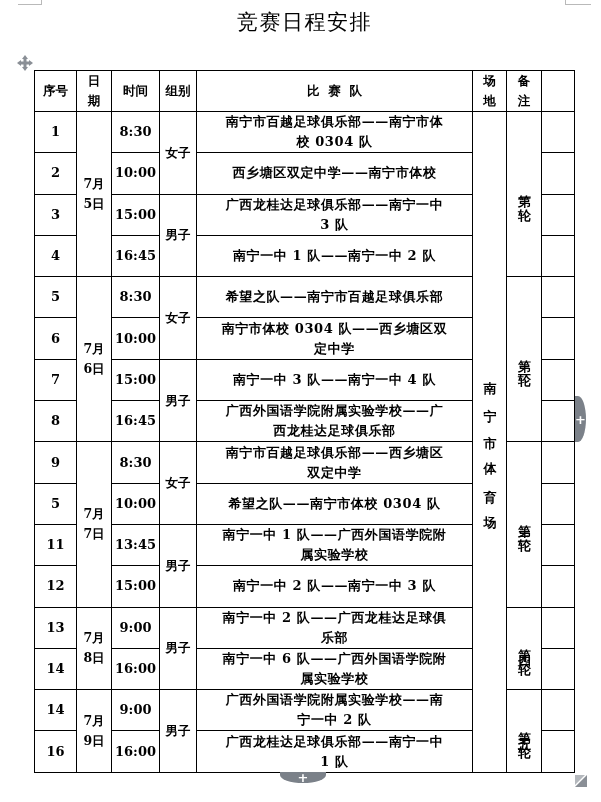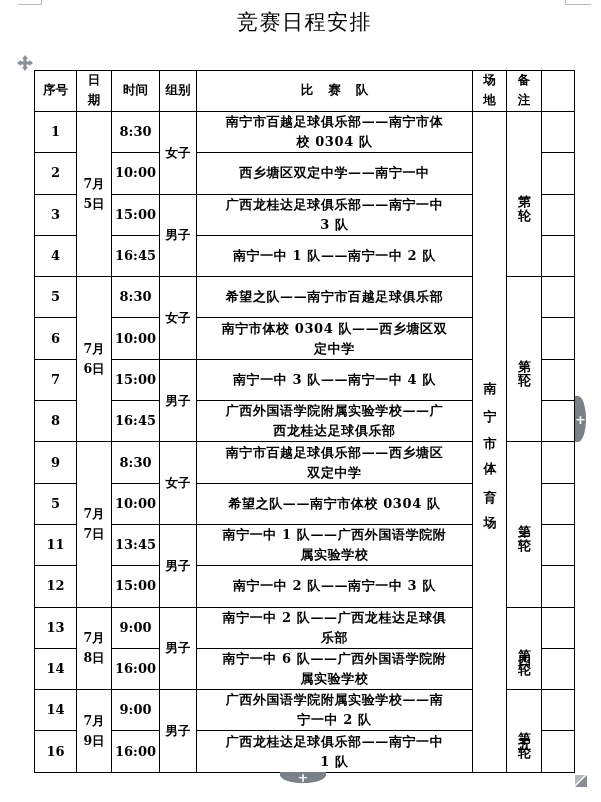--- a/index.html
+++ b/index.html
@@ -9,21 +9,21 @@
   .cm-tl { left: 18px; top: 0; width: 23px; height: 4px; border-bottom-width: 1px; border-right-width: 1px; }
   .cm-tr { left: 565px; top: 0; width: 25px; height: 4px; border-bottom-width: 1px; border-left-width: 1px; }
   .doc-title { position: absolute; left: 0; top: 8px; width: 601px; text-align: center;
                font-size: 21px; letter-spacing: 1.5px; font-weight: normal; line-height: 28px;
                padding-left: 8px; box-sizing: border-box; }
   .move-handle { position: absolute; left: 16px; top: 54px; width: 18px; height: 18px; cursor: move; }
   table.schedule { position: absolute; left: 34px; top: 70px; border-collapse: collapse;
                    table-layout: fixed; width: 540px; }
   table.schedule td, table.schedule th { border: 1px solid #000; padding: 0; text-align: center;
                    vertical-align: middle; font-size: 12.5px; font-weight: bold; line-height: 20px; }
-  table.schedule tr.head { height: 41px; font-family: Liberation Mono, monospace; }
+  table.schedule tr.head { height: 41px; }
   table.schedule tr.row { height: 41.3px; }
   .pre { white-space: pre-line; }
   .teams { padding: 0 24px !important; font-size: 13px !important; letter-spacing: 0.6px; line-height: 20px; }
   .num, .time { font-size: 13px !important; }
   .venue-text { writing-mode: vertical-rl; letter-spacing: 27px; margin-bottom: -27px; display: inline-block;
                 font-size: 13px; line-height: 16px; }
   .round-text { writing-mode: vertical-rl; letter-spacing: 7px; margin-bottom: -7px; display: inline-block;
                 font-size: 13px; line-height: 16px; }
   .tab-right { position: absolute; left: 575px; top: 396px; width: 11px; height: 46px;
                background: #7b8189; border-radius: 0 8px 8px 0 / 0 23px 23px 0; cursor: pointer;
@@ -89,21 +89,21 @@
     <td rowspan="2">女子</td>
     <td class="teams">南宁市百越足球俱乐部——南宁市体校 0304 队</td>
     <td rowspan="16"><span class="venue-text">南宁市体育场</span></td>
     <td rowspan="4"><span class="round-text">第一轮</span></td>
     <td></td>
   </tr>
 
   <tr class="row">
     <td class="num">2</td>
     <td class="time">10:00</td>
-    <td class="teams">西乡塘区双定中学——南宁一中</td>
+    <td class="teams">西乡塘区双定中学——南宁市体校</td>
     <td></td>
   </tr>
 
   <tr class="row">
     <td class="num">3</td>
     <td class="time">15:00</td>
     <td rowspan="2">男子</td>
     <td class="teams">广西龙桂达足球俱乐部——南宁一中 3 队</td>
     <td></td>
   </tr>

